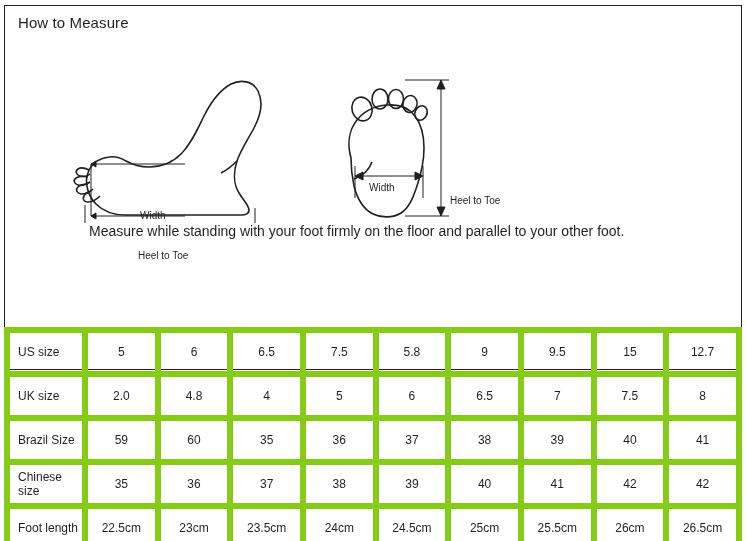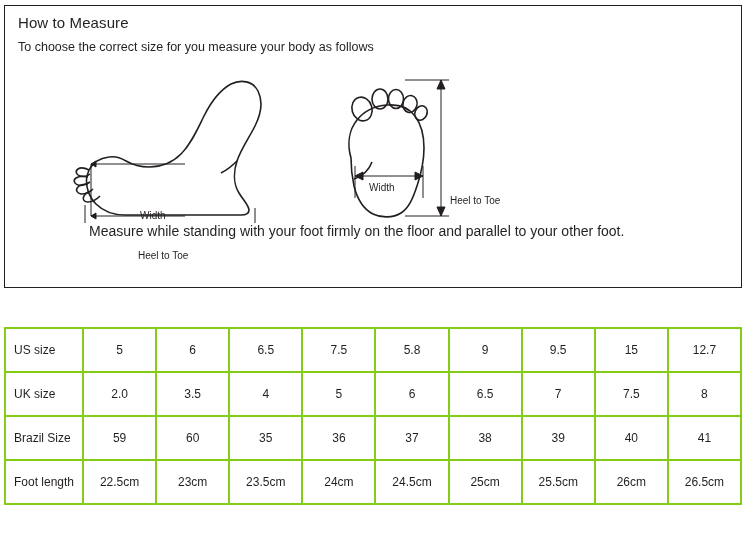--- a/index.html
+++ b/index.html
@@ -19,21 +19,21 @@
     width: 747px;
     height: 541px;
   }
 
   
   .measure-panel {
     position: absolute;
     left: 4px;
     top: 5px;
     width: 738px;
-    height: 283px;
+    height: 365px;
     border: 1px solid #231f20;
     box-sizing: border-box;
     background: #fff;
   }
   .measure-title {
     position: absolute;
     left: 13px;
     top: 8px;
     font-size: 15px;
     letter-spacing: .1px;
@@ -78,21 +78,21 @@
   .size-table {
     position: absolute;
     left: 4px;
     top: 327px;
     width: 738px;
     border-collapse: collapse;
     table-layout: fixed;
     font-size: 12px;
   }
   .size-table td {
-    border: 2px solid #84cc16;
+    border: 6px solid #84cc16;
     height: 44px;
     text-align: center;
     vertical-align: middle;
     padding: 0 2px;
     box-sizing: border-box;
   }
   .size-table td.rowhead {
     text-align: left;
     padding-left: 8px;
     width: 78px;
@@ -100,21 +100,20 @@
   .size-table col.c0 { width: 78px; }
 </style>
 </head>
 <body>
 
 <div class="page">
 
   <div class="measure-panel">
 
     <div class="measure-title">How to Measure</div>
-    <div class="measure-sub">To choose the correct size for you measure your body as follows</div>
 
     <div class="diagram">
       <svg width="738" height="165" viewBox="0 0 738 165" xmlns="http://www.w3.org/2000/svg">
 
         <g stroke="#231f20" stroke-width="1.6" fill="none" stroke-linejoin="round">
           <path d="M84,112
                    C88,104 96,100 104,99
                    C110,98 116,100 121,103
                    C128,107 136,109 144,109
                    C158,109 168,104 176,96
@@ -224,21 +223,21 @@
         <td>7.5</td>
         <td>5.8</td>
         <td>9</td>
         <td>9.5</td>
         <td>15</td>
         <td>12.7</td>
       </tr>
       <tr>
         <td class="rowhead">UK size</td>
         <td>2.0</td>
-        <td>3.5</td>
+        <td>4.8</td>
         <td>4</td>
         <td>5</td>
         <td>6</td>
         <td>6.5</td>
         <td>7</td>
         <td>7.5</td>
         <td>8</td>
       </tr>
       <tr>
         <td class="rowhead">Brazil Size</td>
@@ -246,20 +245,32 @@
         <td>60</td>
         <td>35</td>
         <td>36</td>
         <td>37</td>
         <td>38</td>
         <td>39</td>
         <td>40</td>
         <td>41</td>
       </tr>
       <tr>
+        <td class="rowhead">Chinese size</td>
+        <td>35</td>
+        <td>36</td>
+        <td>37</td>
+        <td>38</td>
+        <td>39</td>
+        <td>40</td>
+        <td>41</td>
+        <td>42</td>
+        <td>42</td>
+      </tr>
+      <tr>
         <td class="rowhead">Foot length</td>
         <td>22.5cm</td>
         <td>23cm</td>
         <td>23.5cm</td>
         <td>24cm</td>
         <td>24.5cm</td>
         <td>25cm</td>
         <td>25.5cm</td>
         <td>26cm</td>
         <td>26.5cm</td>

